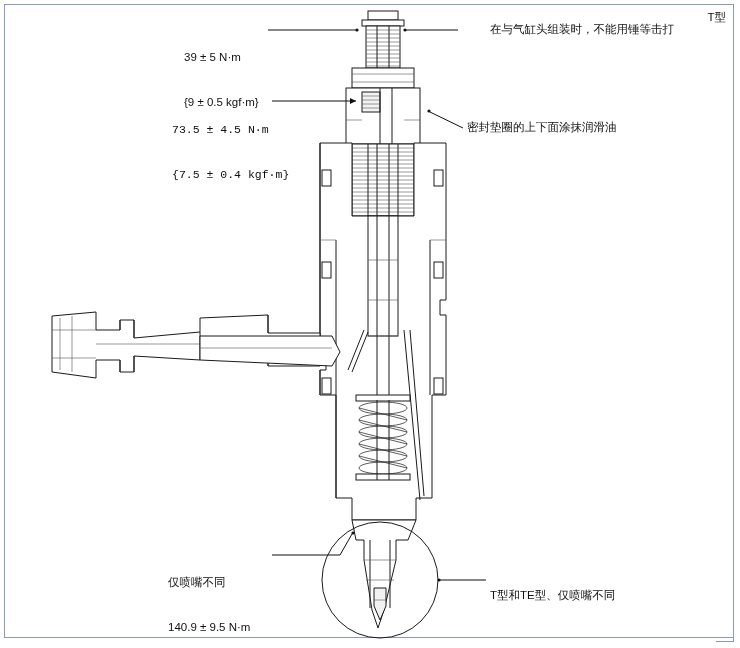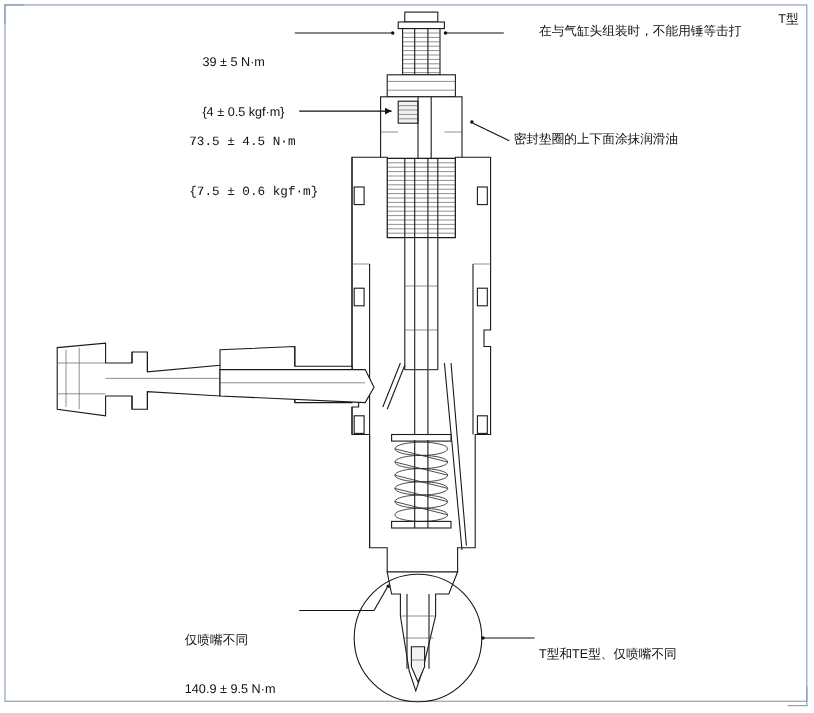--- a/index.html
+++ b/index.html
@@ -249,26 +249,26 @@
 
       <line x1="486" y1="580" x2="440" y2="580"></line>
       <circle cx="439" cy="580" r="1.6" fill="#111111" stroke="none"></circle>
     </g>
   </svg>
 
   <div class="type-tag">T型</div>
 
   <div class="label" style="left:156px; top:20px;margin-left:28px;">
     <div>39 ± 5 N·m</div>
-    <div>{4 ± 0.5 kgf·m}</div>
+    <div>{9 ± 0.5 kgf·m}</div>
   </div>
 
   <div class="label" style="left:172px; top:92px;font-family:Liberation Mono, monospace;">
     <div>73.5 ± 4.5 N·m</div>
-    <div>{7.5 ± 0.6 kgf·m}</div>
+    <div>{7.5 ± 0.4 kgf·m}</div>
   </div>
 
   <div class="label" style="left:462px; top:22px;margin-left:28px;">在与气缸头组装时，不能用锤等击打</div>
 
   <div class="label" style="left:467px; top:120px;">密封垫圈的上下面涂抹润滑油</div>
 
   <div class="label" style="left:168px; top:545px;">
     <div>仅喷嘴不同</div>
     <div>140.9 ± 9.5 N·m</div>
     

